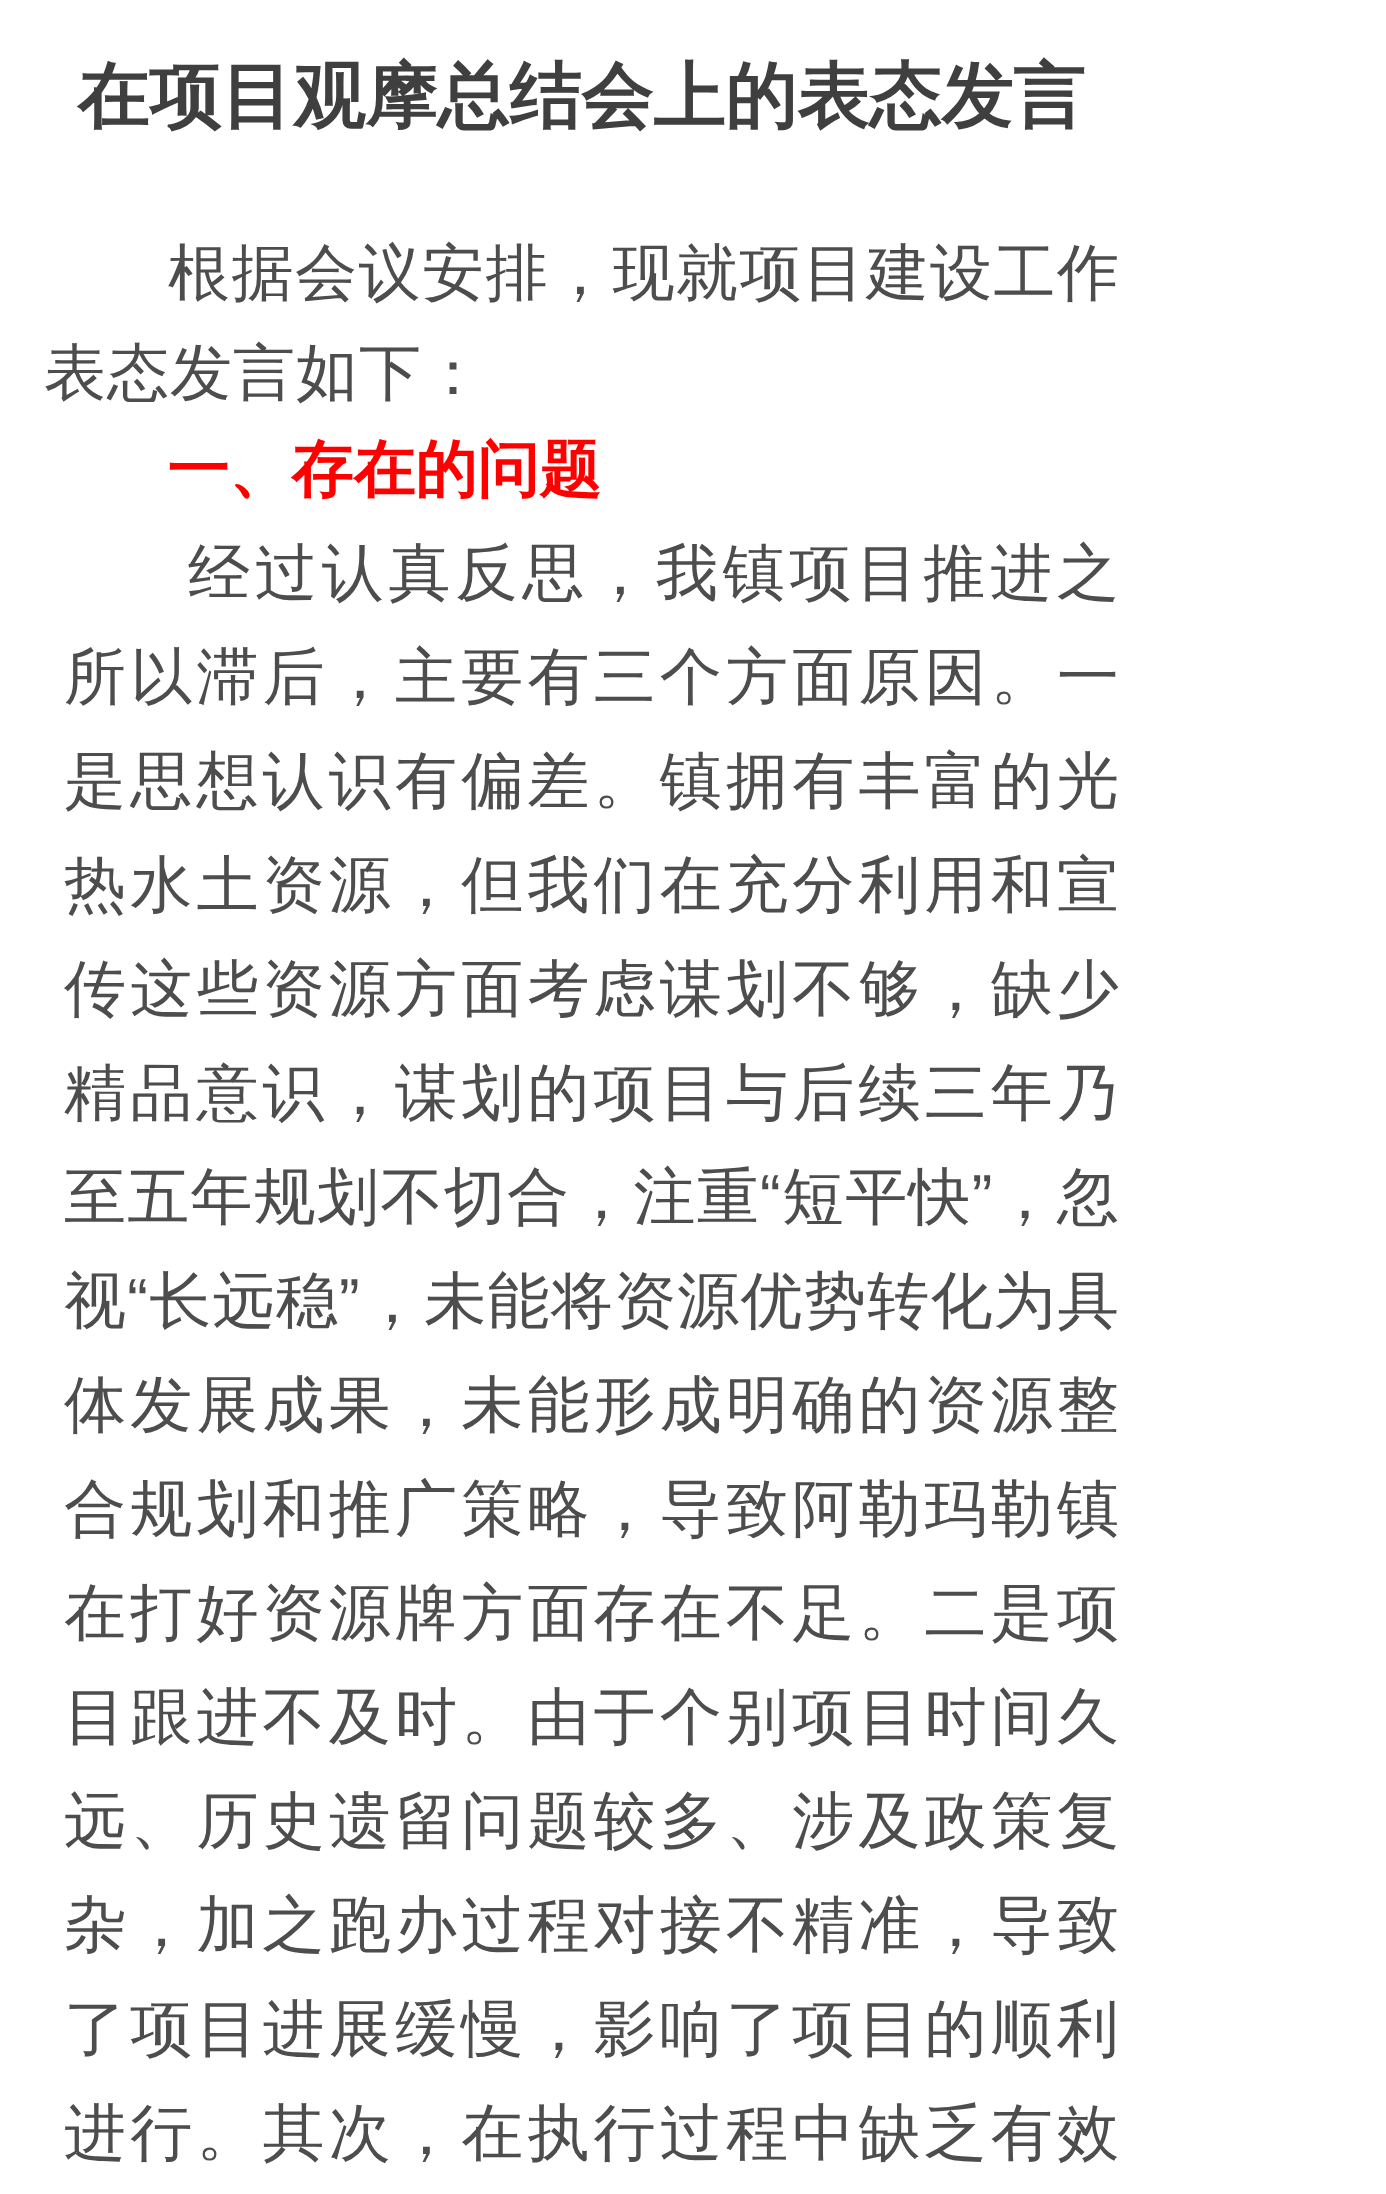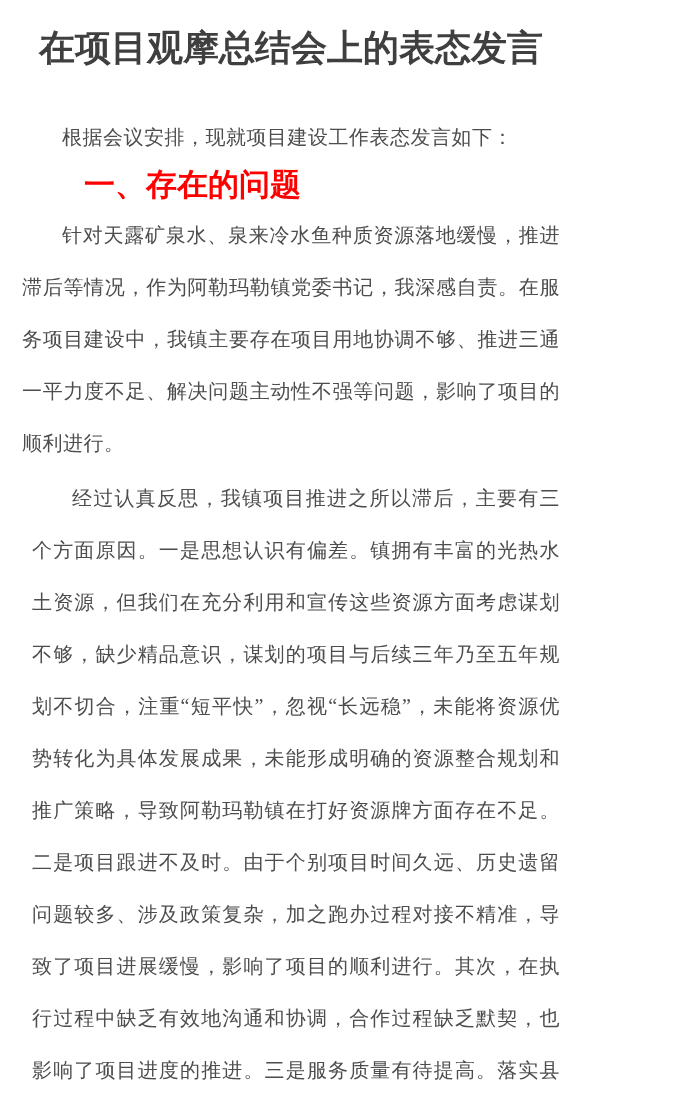--- a/index.html
+++ b/index.html
@@ -27,30 +27,29 @@
   .title {
     font-size: 36px;
     font-weight: bold;
     color: var(--color-title);
     text-align: center;
     line-height: 52px;
     margin: 22px 0 0 0;
     letter-spacing: 0;
   }
   .body-p {
-    font-size: 20px;
+    font-size: 31px;
     color: var(--color-body);
     line-height: 52px;
     letter-spacing: 0.5px;
     text-align: justify;
     text-justify: inter-ideograph;
     text-indent: 2em;
     margin: 0;
     word-break: break-all;
-    font-family: Liberation Serif, serif;
   }
   .intro {
     margin-top: 38px;
     line-height: 50px;
   }
   .section-heading {
     font-size: 31px;
     font-weight: bold;
     color: var(--color-heading);
     line-height: 46px;
@@ -68,16 +67,15 @@
 </head>
 <body>
 
 <div class="doc">
   <h1 class="title">在项目观摩总结会上的表态发言</h1>
 
   <p class="body-p intro">根据会议安排，现就项目建设工作表态发言如下：</p>
 
   <h2 class="section-heading">一、存在的问题</h2>
 
-  <p class="body-p para-first">针对天露矿泉水、泉来冷水鱼种质资源落地缓慢，推进滞后等情况，作为阿勒玛勒镇党委书记，我深感自责。在服务项目建设中，我镇主要存在项目用地协调不够、推进三通一平力度不足、解决问题主动性不强等问题，影响了项目的顺利进行。</p>
 
   <p class="body-p para-second">经过认真反思，我镇项目推进之所以滞后，主要有三个方面原因。一是思想认识有偏差。镇拥有丰富的光热水土资源，但我们在充分利用和宣传这些资源方面考虑谋划不够，缺少精品意识，谋划的项目与后续三年乃至五年规划不切合，注重“短平快”，忽视“长远稳”，未能将资源优势转化为具体发展成果，未能形成明确的资源整合规划和推广策略，导致阿勒玛勒镇在打好资源牌方面存在不足。二是项目跟进不及时。由于个别项目时间久远、历史遗留问题较多、涉及政策复杂，加之跑办过程对接不精准，导致了项目进展缓慢，影响了项目的顺利进行。其次，在执行过程中缺乏有效地沟通和协调，合作过程缺乏默契，也影响了项目进度的推进。三是服务质量有待提高。落实县委“强作风、优环境”提升年活</p>
 </div>
 
 </body></html>

